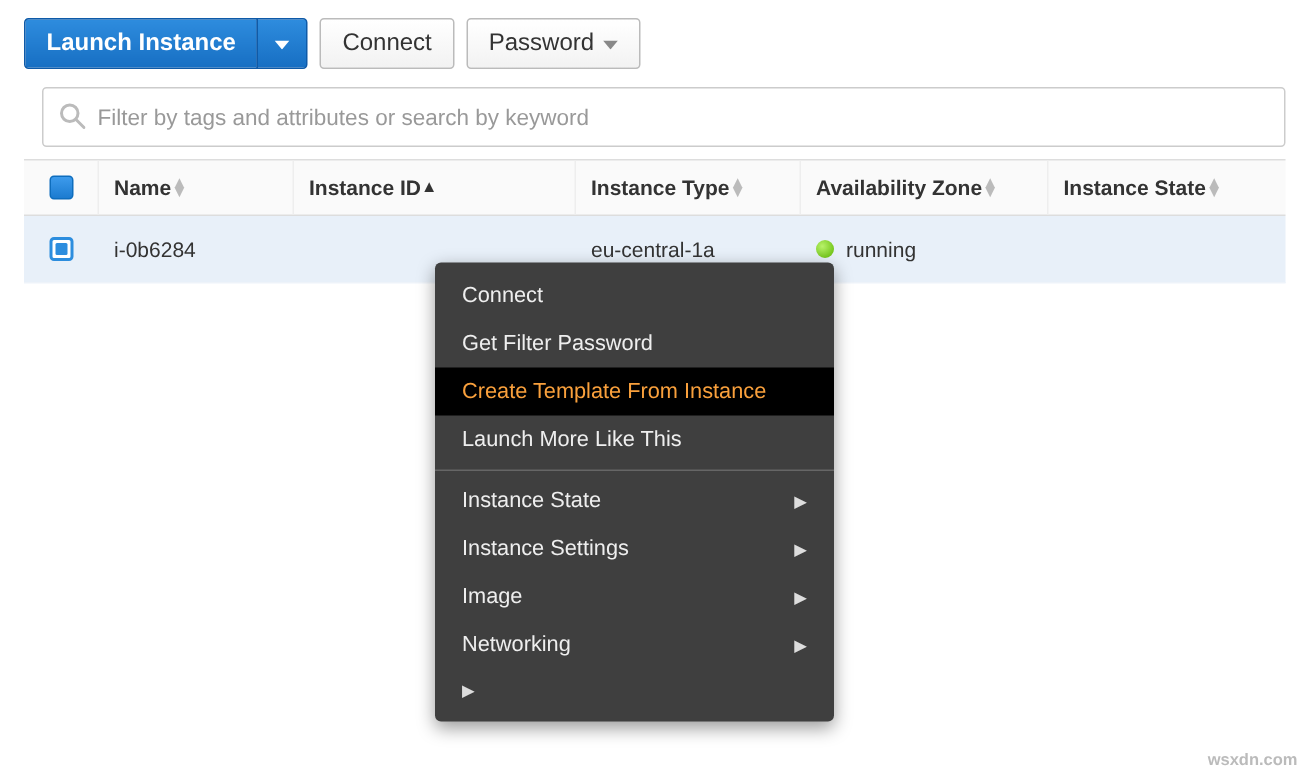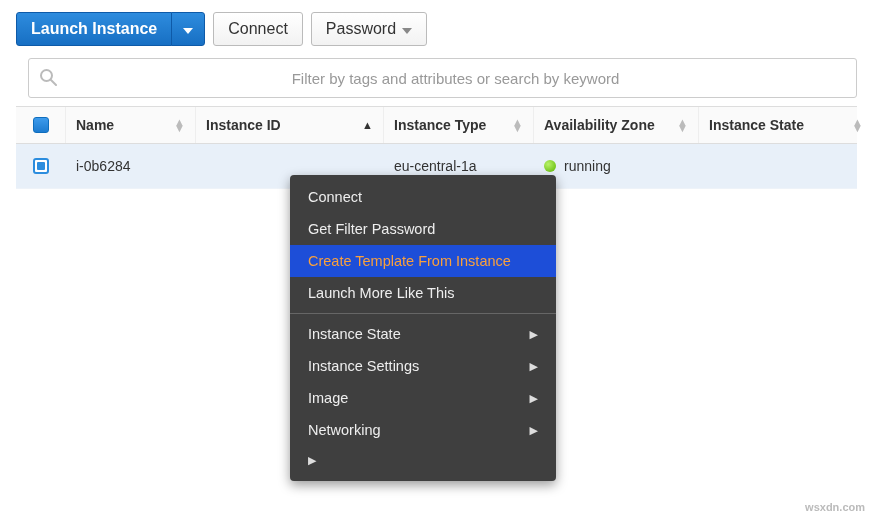--- a/index.html
+++ b/index.html
@@ -9,46 +9,46 @@
     .btn { display: inline-flex; align-items: center; justify-content: center; height: 34px; padding: 0 14px; border-radius: 3px; font-size: 16px; cursor: pointer; border: 1px solid; font-weight: 700; }
     .btn-primary { background: linear-gradient(#2e8cde, #176fc3); color: #fff; border-color: #0e5aa8; }
     .btn-primary-arrow { background: linear-gradient(#2e8cde, #176fc3); color: #fff; border-color: #0e5aa8; width: 34px; padding: 0; }
     .btn-default { background: linear-gradient(#fff, #f2f2f2); color: #333; border-color: #bbb; font-weight: 400; }
     .btn-group { display: inline-flex; }
     .btn-group .btn:first-child { border-top-right-radius: 0; border-bottom-right-radius: 0; }
     .btn-group .btn:last-child { border-top-left-radius: 0; border-bottom-left-radius: 0; margin-left: -1px; }
     
     .search-wrap { padding: 0 16px 8px 28px; }
     .search-box { display: flex; align-items: center; height: 40px; border: 1px solid #ccc; border-radius: 3px; padding: 0 10px; gap: 8px; background: #fff; }
-    .search-box input { flex: 1; border: none; outline: none; font-size: 15px; color: #333; background: transparent; text-align: center; }
+    .search-box input { flex: 1; border: none; outline: none; font-size: 15px; color: #333; background: transparent; }
     .search-box input::placeholder { color: #999; }
     
     .table-wrap { padding: 0 16px; }
     .grid { display: grid; grid-template-columns: 50px 130px 188px 150px 165px 175px; }
     
     .header-row { border-top: 1px solid #ddd; border-bottom: 1px solid #ddd; background: #fafafa; }
-    .hcell { display: flex; align-items: center; justify-content: space-between; padding: 10px 10px; font-weight: 700; color: #333; border-right: 1px solid #eee; }
+    .hcell { display: flex; align-items: center; padding: 10px 10px; font-weight: 700; color: #333; border-right: 1px solid #eee; }
     .hcell:first-child { justify-content: center; }
     .sort-icon { color: #bbb; font-size: 11px; }
     .sort-icon.active { color: #333; }
     .sort-updown { display:flex; flex-direction:column; line-height:6px; }
     
     .row { background: #e8f0f9; border-bottom: 1px solid #eef3f9; position: relative; }
     .cell { display: flex; align-items: center; padding: 14px 10px; }
     .cell:first-child { justify-content: center; }
     
     .checkbox { width: 16px; height: 16px; border-radius: 3px; border: 1px solid #0e6dbd; background: linear-gradient(#3d9bec, #1c7bd0); position: relative; }
     .checkbox.light { background: #fff; border: 2px solid #2c8dde; }
     .checkbox.light::after { content:''; position:absolute; inset:2px; background:#2c8dde; border-radius:1px; }
     
     .state-dot { width: 12px; height: 12px; border-radius: 50%; background: radial-gradient(circle at 35% 35%, #b8f26a, #5db700); margin-right: 8px; }
     
     .context-menu { position: absolute; left: 290px; top: 175px; width: 266px; background: #3f3f3f; border-radius: 4px; padding: 6px 0; box-shadow: 0 4px 12px rgba(0,0,0,.4); z-index: 100; }
     .menu-item { display: flex; align-items: center; justify-content: space-between; padding: 8px 18px; color: #eee; font-size: 14.5px; cursor: pointer; }
-    .menu-item.highlighted { background: #1d4ed8; color: #f9a03c; }
+    .menu-item.highlighted { background: #000000; color: #f9a03c; }
     .menu-sep { height: 1px; background: #666; margin: 4px 0; }
     .submenu-arrow { color: #ddd; font-size: 11px; }
     
     .footer { position: fixed; bottom: 4px; right: 8px; font-size: 11px; color: #bbb; font-weight: bold; }
     
     svg.caret-down { width: 10px; height: 6px; }
     svg.search-glass { width: 18px; height: 18px; }
   </style>
 </head>
 <body>

